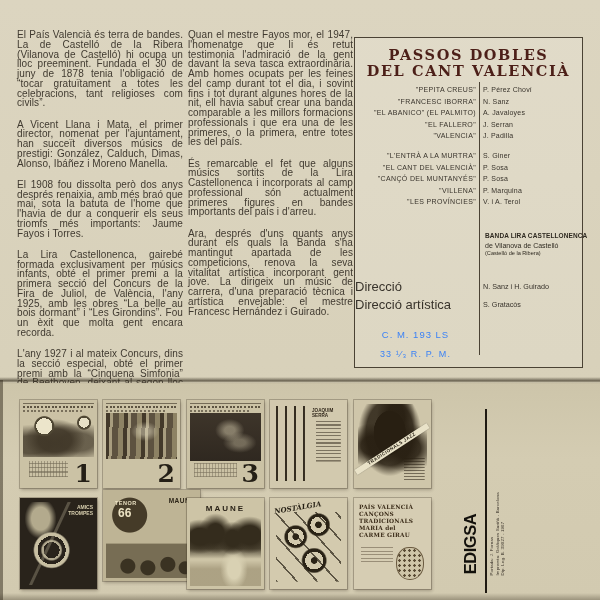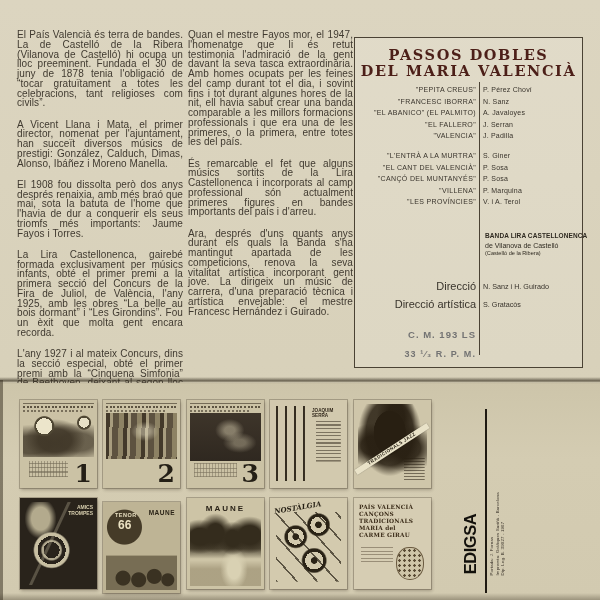--- a/index.html
+++ b/index.html
@@ -28,23 +28,23 @@
   #side-b{top:112px}
   .trow{display:flex;line-height:11.6px}
   .tt{width:121px;text-align:right;color:#38332b;letter-spacing:.35px;font-size:7px;white-space:nowrap}
   .tc{padding-left:7px;color:#38332b;font-size:7px;letter-spacing:.2px;white-space:nowrap}
   .band{position:absolute;left:130px;top:194px;width:96px;color:#2f2a21}
   .band .b1{font-size:6.5px;font-weight:bold;letter-spacing:.1px;white-space:nowrap}
   .band .b2{font-size:7px;margin-top:2.5px}
   .band .b3{font-size:5.6px;margin-top:1.5px}
   #dir-rows{position:absolute;left:0;top:243px;width:227px}
   .drow{display:flex;margin-bottom:7px;line-height:11px}
-  .dl{width:121px;text-align:right;font-size:11px;color:#38332b}
+  .dl{width:121px;font-size:13px;color:#38332b}
   .dv{padding-left:7px;font-size:7.2px;color:#38332b}
-  .cat{position:absolute;left:0;top:291px;width:121px;text-align:right;color:#737373;font-weight:bold}
+  .cat{position:absolute;left:0;top:291px;width:121px;text-align:center;color:#3b82f6;font-weight:normal}
   .cat .cn{font-size:9.5px;letter-spacing:1px}
   .cat .sp{font-size:9px;letter-spacing:1.1px;margin-top:9px}
 
   
   .crease{position:absolute;left:0;top:377px;width:600px;height:7px;
           background:linear-gradient(180deg,rgba(90,80,58,0),rgba(48,41,27,.65) 55%,rgba(120,110,85,.15) 80%,rgba(0,0,0,0))}
   .lower{position:absolute;left:0;top:383px;width:600px;height:217px;
          background:linear-gradient(180deg,#cdc5aa,#d4ccb2 35%,#d2cab0)}
   .edge-left{position:absolute;left:0;top:380px;width:3px;height:220px;background:rgba(50,42,28,.5)}
   .bottom-shade{position:absolute;left:0;top:593px;width:600px;height:7px;
@@ -191,21 +191,21 @@
   </div>
 <div class="col" id="col2">
     <p>Quan el mestre Fayos mor, el 1947, l'homenatge que li és retut testimonia l'admiració de la gent davant la seva tasca extraordinària. Amb homes ocupats per les feines del camp durant tot el dia, i sovint fins i tot durant algunes hores de la nit, ell havia sabut crear una banda comparable a les millors formacions professionals i que era una de les primeres, o la primera, entre totes les del país.</p>
     <p>És remarcable el fet que alguns músics sortits de la Lira Castellonenca i incorporats al camp professional són actualment primeres figures en bandes importants del país i d'arreu.</p>
     <p>Ara, després d'uns quants anys durant els quals la Banda s'ha mantingut apartada de les competicions, renova la seva vitalitat artística incorporant gent jove. La dirigeix un músic de carrera, d'una preparació tècnica i artística envejable: el mestre Francesc Hernández i Guirado.</p>
   </div>
 
 <div class="panel">
   <h1 class="title">
     <span>PASSOS DOBLES</span>
-    <span>DEL MARIA VALENCIÀ</span>
+    <span>DEL CANT VALENCIÀ</span>
   </h1>
   <div class="vline"></div>
   <div class="tracks" id="side-a">
       <div class="trow">
         <span class="tt">"PEPITA CREUS"</span>
         <span class="tc">P. Pérez Choví</span>
       </div>
       <div class="trow">
         <span class="tt">"FRANCESC IBORRA"</span>
         <span class="tc">N. Sanz</span>
@@ -291,21 +291,21 @@
       <span class="cap c0">JOAQUIM SERRA</span>
     </div>
     <div class="thumb t-tradicionals-jazz" style="left: 354px; top: 400px; height: 88px;">
       <div class="art"></div>
       <span class="cap c0">TRADICIONALS JAZZ</span>
     </div>
     <div class="thumb t-trompes" style="left: 20px; top: 498px; height: 91px;">
       <div class="art"></div>
       <span class="cap c0">AMICS TROMPES</span>
     </div>
-    <div class="thumb t-tenora-66" style="left: 103px; top: 502px; height: 91px;">
+    <div class="thumb t-tenora-66" style="left: 103px; top: 490px; height: 91px; padding-left: 20px;">
       <div class="art"></div>
       <span class="cap c0">TENOR</span>
       <span class="cap c1">66</span>
       <span class="cap c2">MAUNE</span>
     </div>
     <div class="thumb t-maune-boscos" style="left: 187px; top: 498px; height: 91px;">
       <div class="art"></div>
       <span class="cap c0">MAUNE</span>
     </div>
     <div class="thumb t-nostalgia" style="left: 270px; top: 498px; height: 91px;">

